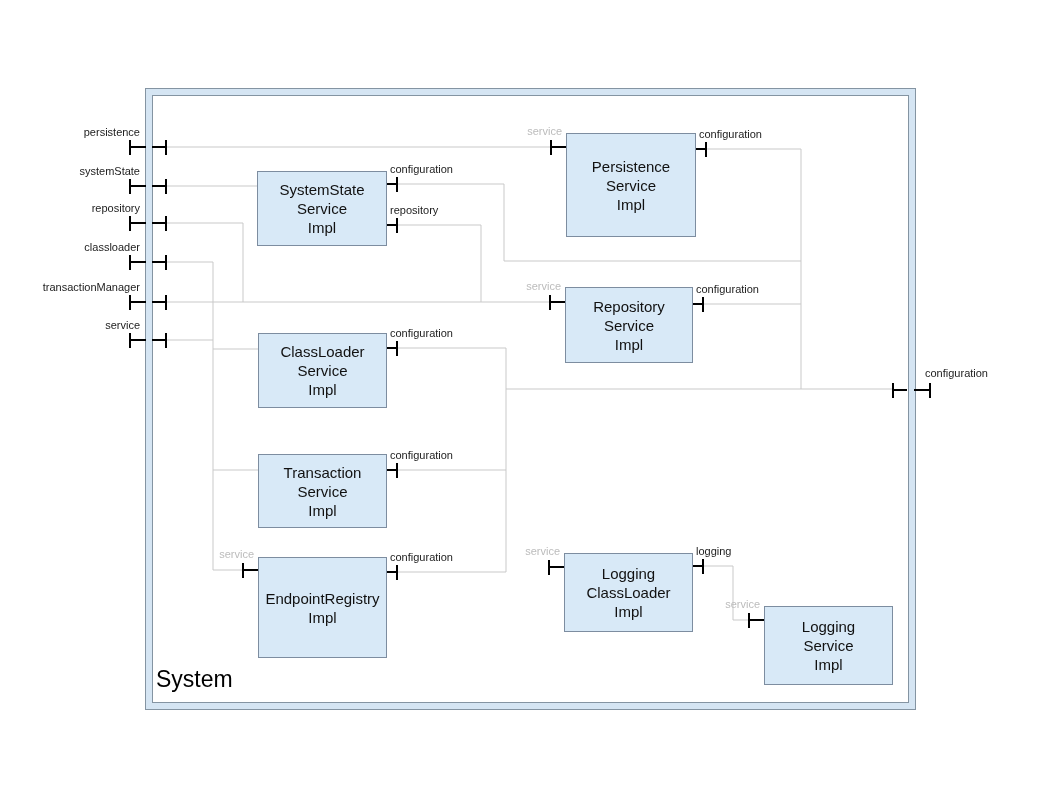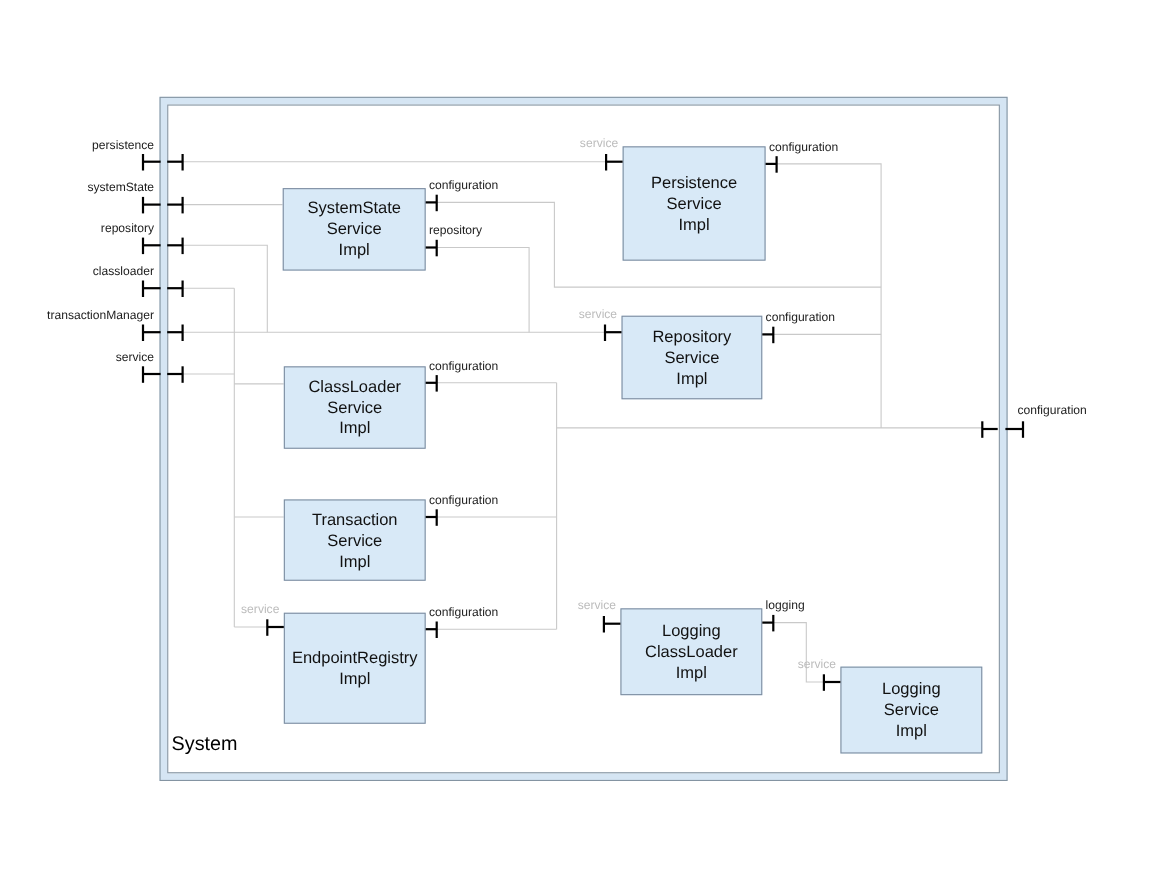--- a/index.html
+++ b/index.html
@@ -13,21 +13,21 @@
   .component{
     position:absolute;z-index:4;background:#d8e9f7;border:1px solid #7d8da0;
     display:flex;flex-direction:column;align-items:center;justify-content:center;
     font-size:15px;line-height:19px;color:#111;text-align:center;
   }
   .tick{position:absolute;width:2px;height:15px;background:#000;z-index:6;}
   .stub{position:absolute;height:2px;background:#000;z-index:6;}
   .port-label{position:absolute;font-size:11px;line-height:13px;white-space:nowrap;z-index:5;}
   .lbl-dark{color:#1c1c1c;}
   .lbl-gray{color:#bcbcbc;}
-  .system-title{position:absolute;font-size:18px;color:#000;z-index:5;}
+  .system-title{position:absolute;font-size:23px;color:#000;z-index:5;}
 </style>
 </head>
 <body>
 
 <div id="canvas">
   <div class="system-title" style="left:156px;top:666px;">System</div>
 <div class="boundary-outer" style="left: 145px; top: 88px; width: 769px; height: 620px;"></div>
     <div class="boundary-inner" style="left: 152px; top: 95px; width: 755px; height: 606px; z-index: 2;"></div>
     <svg width="1058" height="794" id="wires">
       <polyline points="166,147 551,147" fill="none" stroke="#c9c9c9" stroke-width="1"></polyline>

